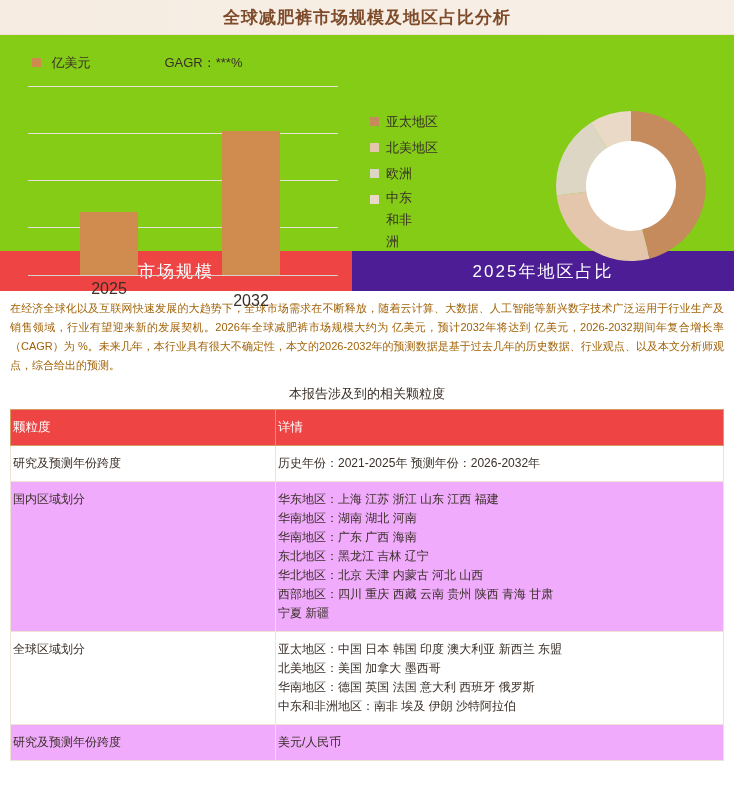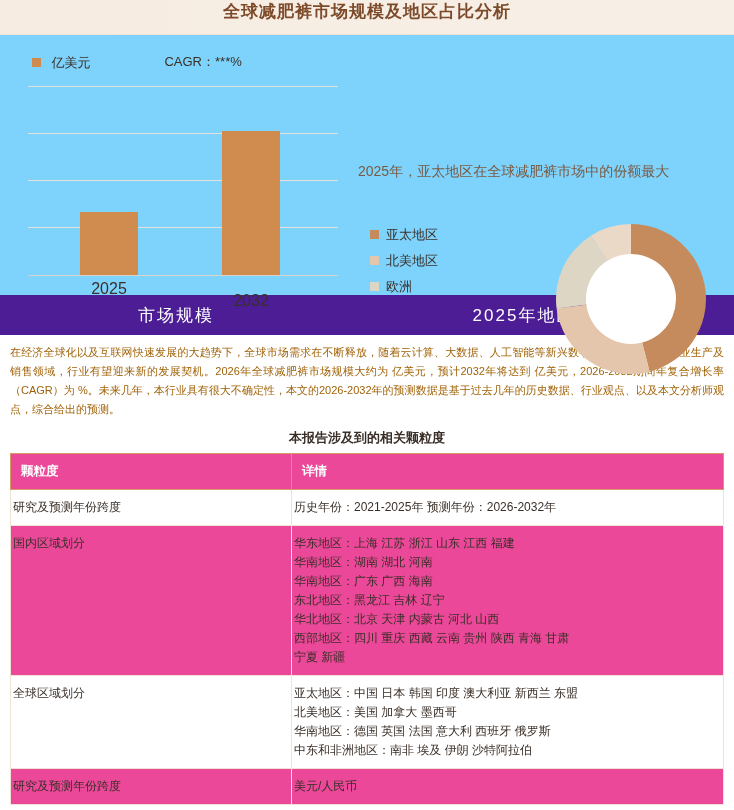--- a/index.html
+++ b/index.html
@@ -9,33 +9,32 @@
     font-family:"Liberation Sans","DejaVu Sans",sans-serif;
     color:#3a2f28;
     overflow:hidden;
   }
   .page{position:relative;width:734px;height:810px;}
 
   
   .header{
     height:34px;
     background:linear-gradient(to right,#f6ece2,#f7efe6);
-    display:flex;align-items:flex-start;justify-content:center;
+    display:flex;align-items:center;justify-content:center;
     border-bottom:1px solid #efe2d4;
   }
   .header-title{
     font-size:17px;font-weight:bold;color:#7d4b2a;letter-spacing:1px;
   }
 
   
   .top{
     display:flex;
-    height:260px;
-    background:#7dd3fc;
-    align-items:center;
+    height:216px;
+    background:#84cc16;
   }
   .left-panel{
     width:352px;position:relative;padding:10px 12px 0 12px;box-sizing:border-box;
   }
   .legend-row{
     display:flex;align-items:center;gap:12px;margin-top:8px;margin-left:20px;
   }
   .legend-swatch{
     width:9px;height:9px;background:#cf8b4d;display:inline-block;margin-right:6px;
   }
@@ -71,105 +70,108 @@
   .donut-wrap{position:absolute;right:18px;top:66px;width:170px;height:170px;}
   .pie-legend{
     position:absolute;left:18px;top:74px;font-size:13px;line-height:26px;color:#3a2f28;
   }
   .pie-legend div{display:flex;align-items:flex-start;}
   .pie-sw{width:9px;height:9px;display:inline-block;margin-right:7px;margin-top:8px;flex:none;}
 
   
   .band{display:flex;height:40px;}
   .band-left{
-    flex:0 0 352px;background:#4c1d95;
+    flex:0 0 352px;background:#ef4444;
     display:flex;align-items:center;justify-content:center;
     color:#ffffff;font-size:17px;letter-spacing:2px;
   }
   .band-right{
     flex:1;background:#4c1d95;
     display:flex;align-items:center;justify-content:center;
     color:#ffffff;font-size:17px;letter-spacing:2px;
   }
 
   
   .para{
     padding:8px 10px 4px 10px;
     font-size:11px;line-height:19px;color:#a16207;text-align:justify;
   }
   .sub-title{
-    text-align:center;font-size:13px;font-weight:bold;color:#3a2f28;margin:6px 0 6px 0;
+    text-align:center;font-size:13px;font-weight:normal;color:#3a2f28;margin:6px 0 6px 0;
   }
 
   
   table.gran{
     width:714px;margin:0 10px;border-collapse:collapse;table-layout:fixed;
   }
   table.gran th{
-    background:#ec4899;color:#ffffff;font-size:12.5px;font-weight:bold;
-    text-align:left;padding:9px 10px;border:1px solid #d79a63;
+    background:#ef4444;color:#ffffff;font-size:12.5px;font-weight:normal;
+    text-align:left;padding:9px 2px;border:1px solid #d79a63;
   }
   table.gran td{
     font-size:12px;color:#3a2f28;padding:8px 2px;border:1px solid #efe3d6;
     vertical-align:top;line-height:19px;
   }
-  table.gran tr.alt td{background:#ec4899;}
+  table.gran tr.alt td{background:#f0abfc;}
   .col1{width:260px;}
   .detail-line{white-space:nowrap;}
 </style>
 </head>
 <body>
 
 <div class="page">
 
   <div class="header">
     <div class="header-title">全球减肥裤市场规模及地区占比分析</div>
   </div>
 
   <div class="top">
 
     <div class="left-panel">
       <div class="legend-row">
         <span>
           <span class="legend-swatch"></span>
           <span class="legend-label">亿美元</span>
         </span>
-        <span class="gagr">CAGR：***%</span>
+        <span class="gagr">GAGR：***%</span>
       </div>
 
       <div class="chart-area">
         <div class="grid-line" style="top:0px;"></div>
         <div class="grid-line" style="top:47px;"></div>
         <div class="grid-line" style="top:94px;"></div>
         <div class="grid-line" style="top:141px;"></div>
         <div class="axis-line"></div>
         <div class="bar" id="bar0" style="left: 52px; width: 58px; height: 63px;"></div>
         <div class="bar" id="bar1" style="left: 194px; width: 58px; height: 144px;"></div>
       </div>
       <div class="xlabels">
         <span class="xlabel" style="left:81px;top:4px;">2025</span>
         <span class="xlabel" style="left:223px;top:16px;">2032</span>
       </div>
     </div>
 
     <div class="right-panel">
-      <div class="right-title">2025年，亚太地区在全球减肥裤市场中的份额最大</div>
 
       <div class="pie-legend">
         <div>
           <span class="pie-sw" style="background:#c68b5c;"></span>
           <span>亚太地区</span>
         </div>
         <div>
           <span class="pie-sw" style="background:#e3c6ac;"></span>
           <span>北美地区</span>
         </div>
         <div>
           <span class="pie-sw" style="background:#ddd6c4;"></span>
           <span>欧洲</span>
+        </div>
+        <div>
+          <span class="pie-sw" style="background:#ead9c6;"></span>
+          <span style="width:38px;display:inline-block;line-height:22px;">中东和非洲</span>
         </div>
       </div>
 
       <div class="donut-wrap">
         <svg width="170" height="170" viewBox="0 0 170 170">
           <g id="donut-slices">
               <path d="M 85 85 L 85 10 A 75 75 0 0 1 103.65174153736412 157.64373708464734 Z" fill="#c68b5c"></path>
               <path d="M 85 85 L 103.65174153736412 157.64373708464734 A 75 75 0 0 1 10.59139740141417 94.39999251732284 Z" fill="#e3c6ac"></path>
               <path d="M 85 85 L 10.59139740141417 94.39999251732284 A 75 75 0 0 1 44.81299037657528 21.675405587348855 Z" fill="#ddd6c4"></path>
               <path d="M 85 85 L 44.81299037657528 21.675405587348855 A 75 75 0 0 1 84.99999999999999 10 Z" fill="#ead9c6"></path>

